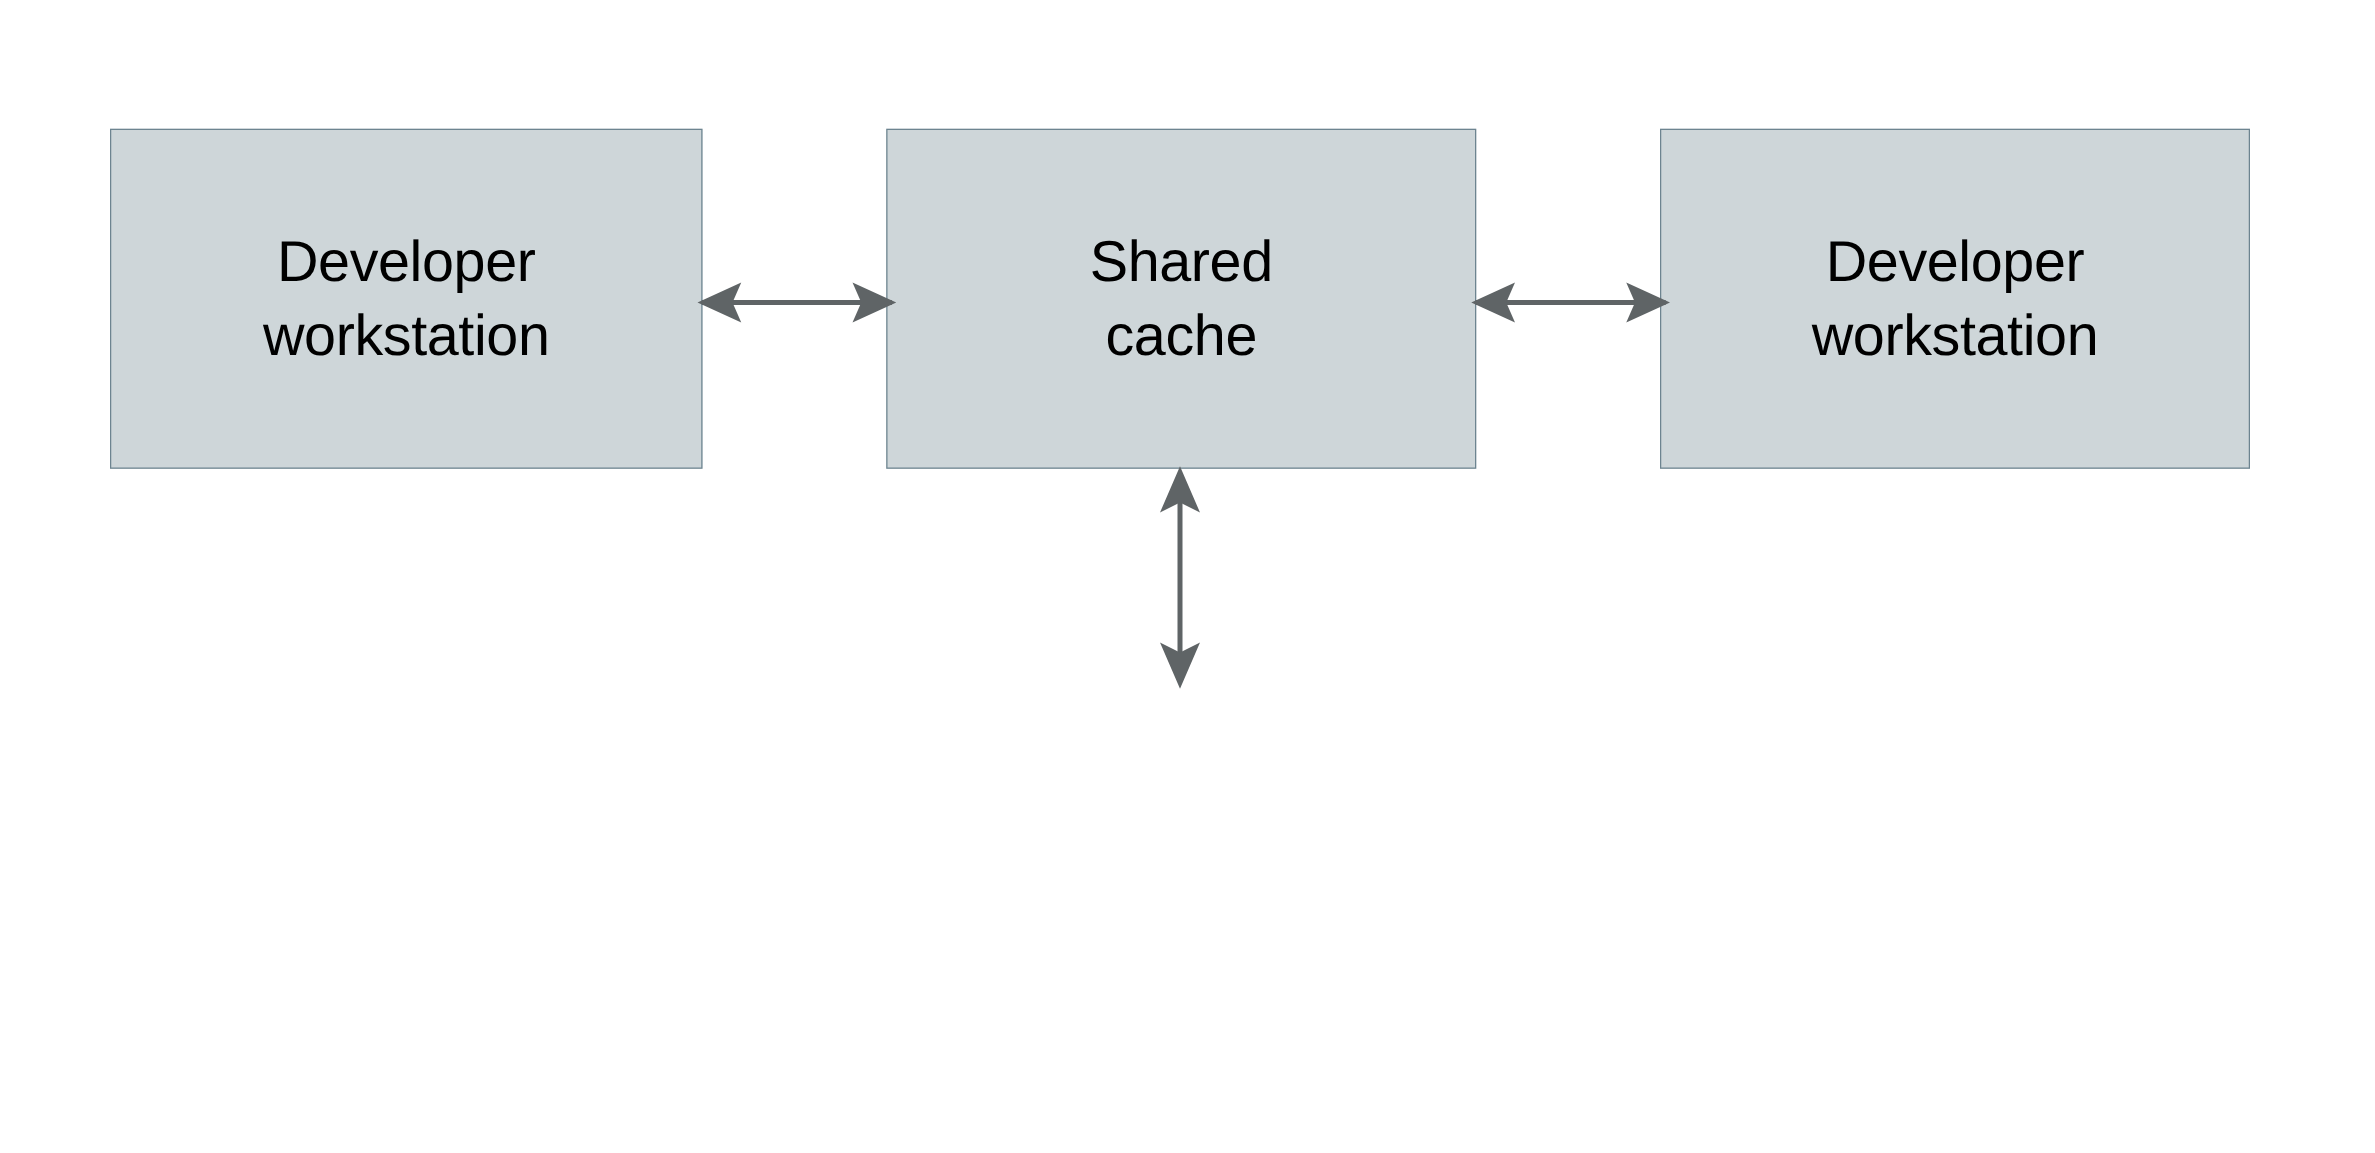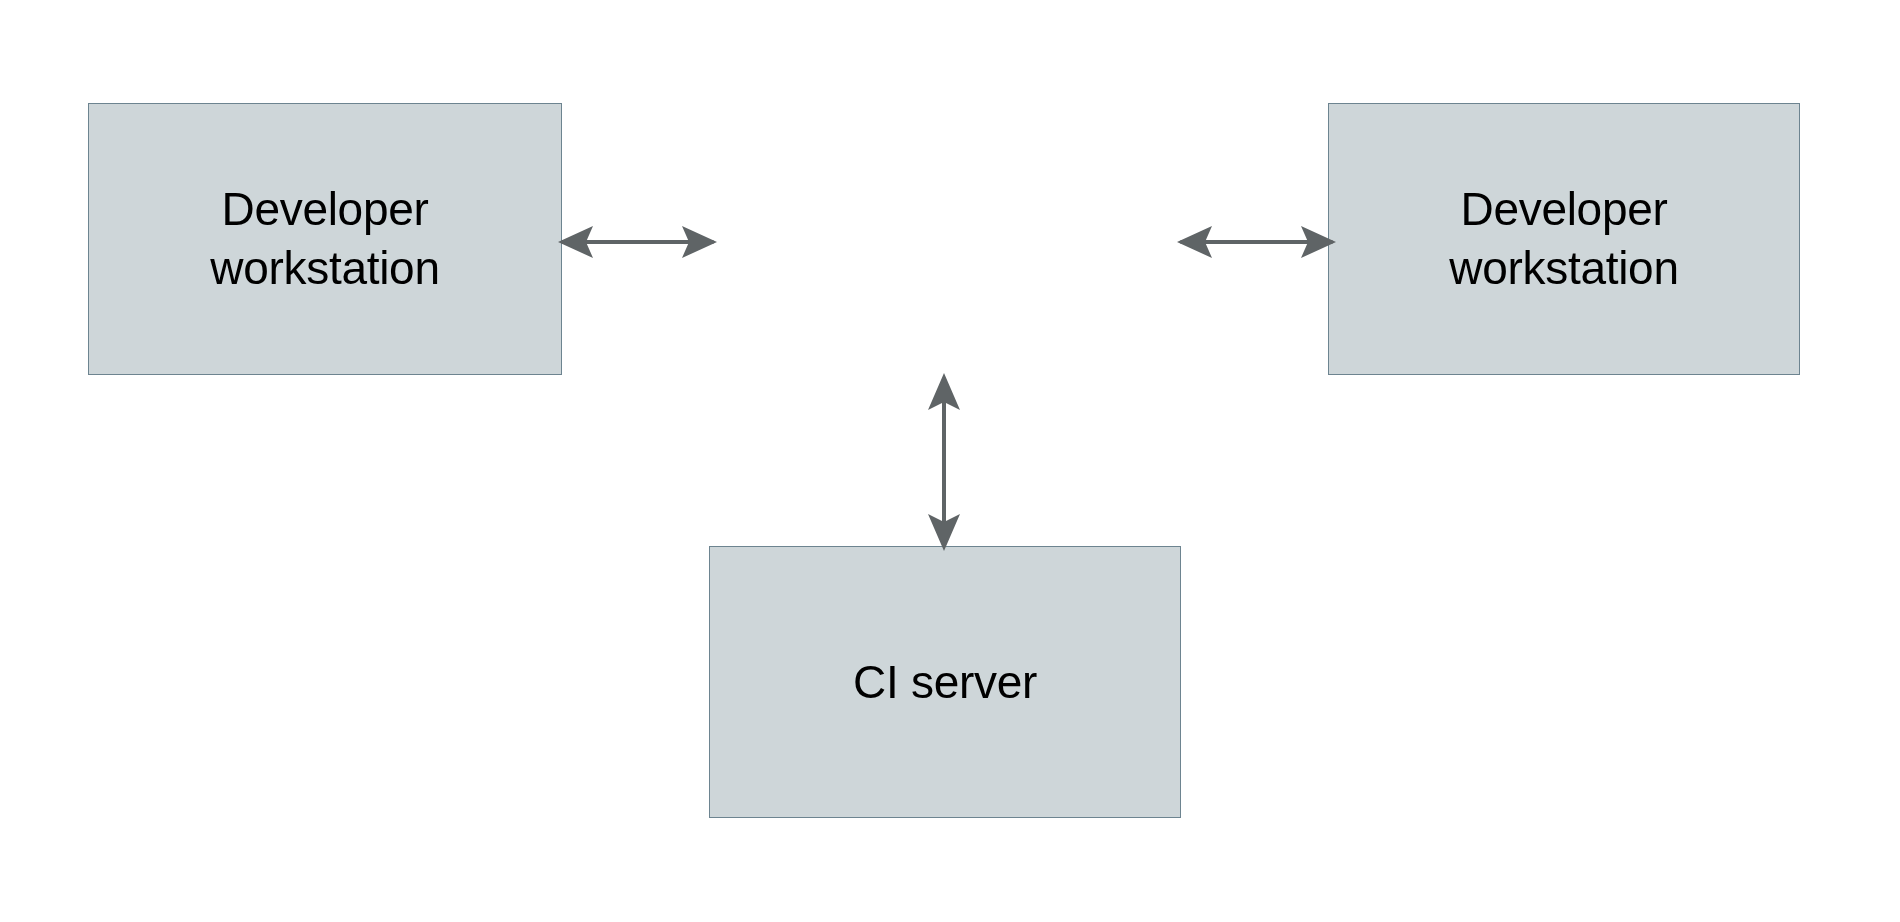--- a/index.html
+++ b/index.html
@@ -57,29 +57,30 @@
 </head>
 <body>
 
 <div id="canvas">
 
   <div class="node" id="node-dev-left">
     <div class="node-label">Developer
 workstation</div>
   </div>
 
+  <div class="node" id="node-cache">
+    <div class="node-label">Shared
+cache</div>
+  </div>
 
   <div class="node" id="node-dev-right">
     <div class="node-label">Developer
 workstation</div>
   </div>
 
-  <div class="node" id="node-ci">
-    <div class="node-label">CI server</div>
-  </div>
 
   <div class="edge" id="edge-left-cache">
     <svg viewBox="0 0 165 72" preserveAspectRatio="none" aria-hidden="true">
       <g fill="#5f6466">
         <path d="M8 35.5 L157 35.5 L157 36.5 L8 36.5 Z" stroke="#5f6466" stroke-width="3"></path>
         <path d="M3 36 L38 20 L31 36 L38 52 Z"></path>
         <path d="M162 36 L127 20 L134 36 L127 52 Z"></path>
       </g>
     </svg>
   </div>

